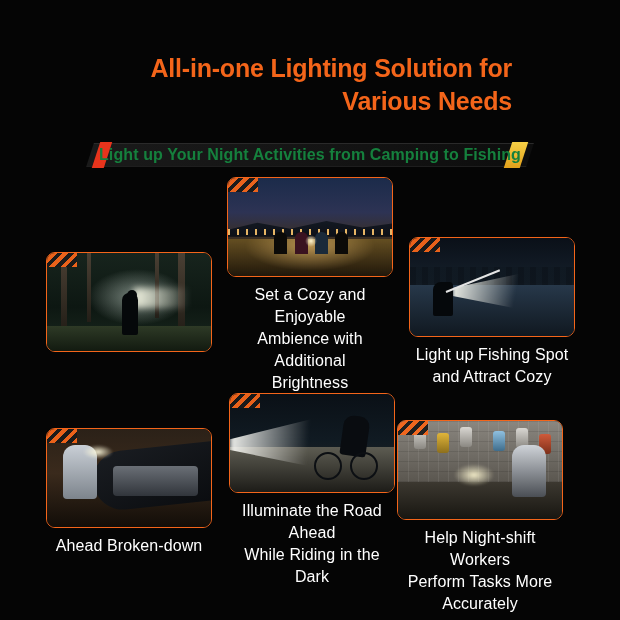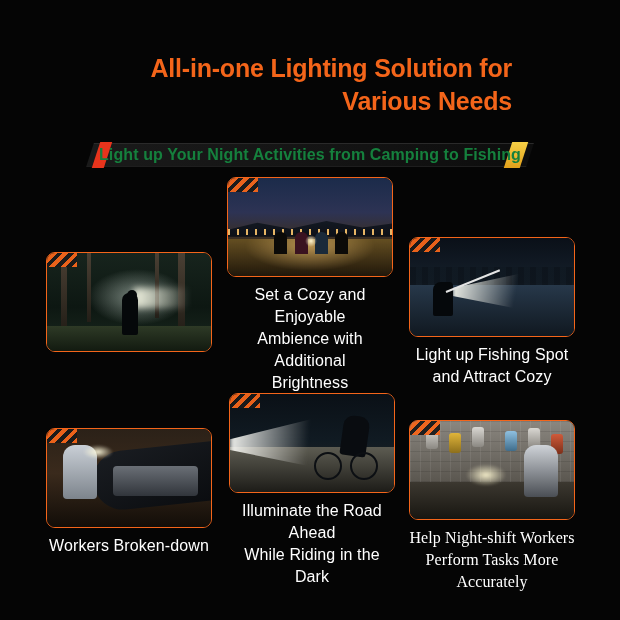--- a/index.html
+++ b/index.html
@@ -382,42 +382,42 @@
       <div class="thumb">
         <div class="scene s-car">
           <div class="hood"></div>
           <div class="engine"></div>
           <div class="worker"></div>
           <div class="headlamp"></div>
         </div>
         <div class="corner"></div>
       </div>
       <div class="caption">
-        <div>Workers Broken-down</div>
+        <div>Ahead Broken-down</div>
       </div>
     </div>
 
     <div class="card" style="left:229px; top:187px;margin-top:16px;">
       <div class="thumb">
         <div class="scene s-bike">
           <div class="road"></div>
           <div class="beam"></div>
           <div class="rider"></div>
           <div class="wheel w1"></div>
           <div class="wheel w2"></div>
         </div>
         <div class="corner"></div>
       </div>
       <div class="caption">
         <div>Illuminate the Road Ahead</div>
         <div>While Riding in the Dark</div>
       </div>
     </div>
 
-    <div class="card" style="left:409px; top:230px;font-family:Liberation Serif, serif;">
+    <div class="card" style="left:397px; top:230px;">
       <div class="thumb">
         <div class="scene s-shop">
           <div class="pegboard"></div>
           <div class="tool k1"></div>
             <div class="tool k2"></div>
             <div class="tool k3"></div>
           <div class="tool k4"></div>
             <div class="tool k5"></div>
             <div class="tool k6"></div>
           <div class="bench"></div>

